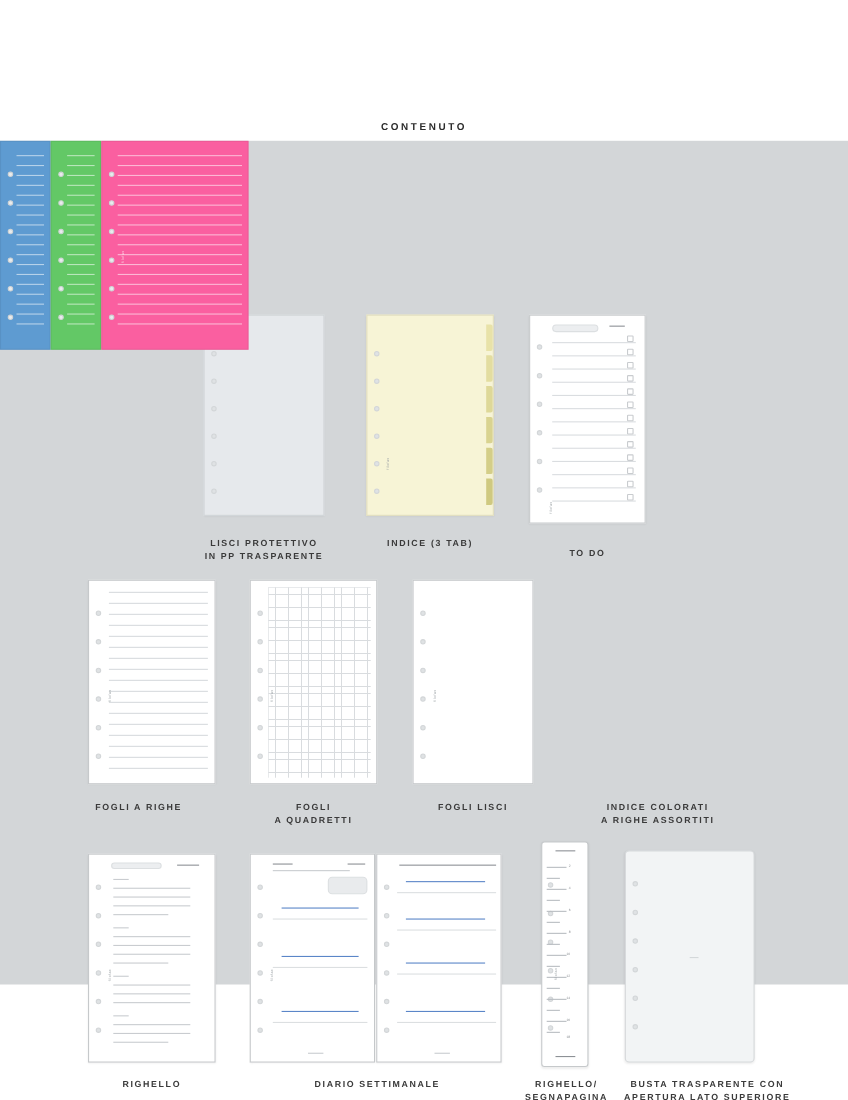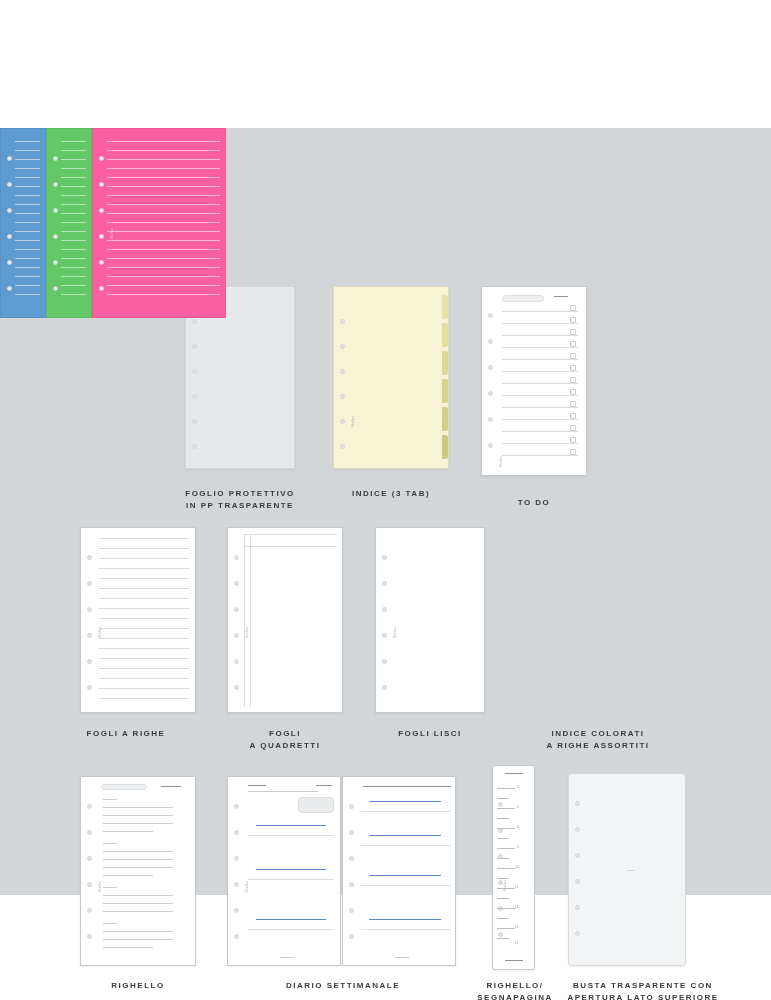--- a/index.html
+++ b/index.html
@@ -104,20 +104,21 @@
   .blue-text { background: #5b86c8; }
   .hdr-bar { position: absolute; background: #eceef0; border: 1px solid #dcdfe1; border-radius: 4px; }
   .ruler-tick { position: absolute; left: 4px; height: 1px; background: #b9bdc1; }
   .ruler-num { position: absolute; font-size: 3px; color: #8e9296; }
 </style>
 </head>
 <body>
 
 <div id="page">
 
+  <div id="heading">CONTENUTO</div>
 
   <div id="panel">
 
     <div class="sheet" id="pp-sheet">
       <div class="holes">
         <i style="top:32px"></i>
           <i style="top:57px"></i>
           <i style="top:82px"></i>
         <i style="top:107px"></i>
           <i style="top:132px"></i>
@@ -176,21 +177,21 @@
       <div class="todo-box" style="left:88px;top:126px"></div>
       <div class="todo-row" style="top:144px"></div>
       <div class="todo-box" style="left:88px;top:138px"></div>
       <div class="todo-row" style="top:156px"></div>
       <div class="todo-box" style="left:88px;top:150px"></div>
       <div class="todo-row" style="top:168px"></div>
       <div class="todo-box" style="left:88px;top:162px"></div>
       <div class="brand" style="top:180px;">filofax</div>
     </div>
 
-    <div class="caption" style="left:165px;top:360px;width:150px;">FOGLIO PROTETTIVO
+    <div class="caption" style="left:165px;top:360px;width:150px;">LISCI PROTETTIVO
 IN PP TRASPARENTE</div>
     <div class="caption" style="left:321px;top:360px;width:140px;">INDICE (3 TAB)</div>
     <div class="caption" style="left:469px;top:369px;width:130px;">TO DO</div>
 
     <div class="sheet" id="righe">
       <div class="holes">
         <i style="top:27px"></i>
           <i style="top:53px"></i>
           <i style="top:79px"></i>
         <i style="top:105px"></i>

